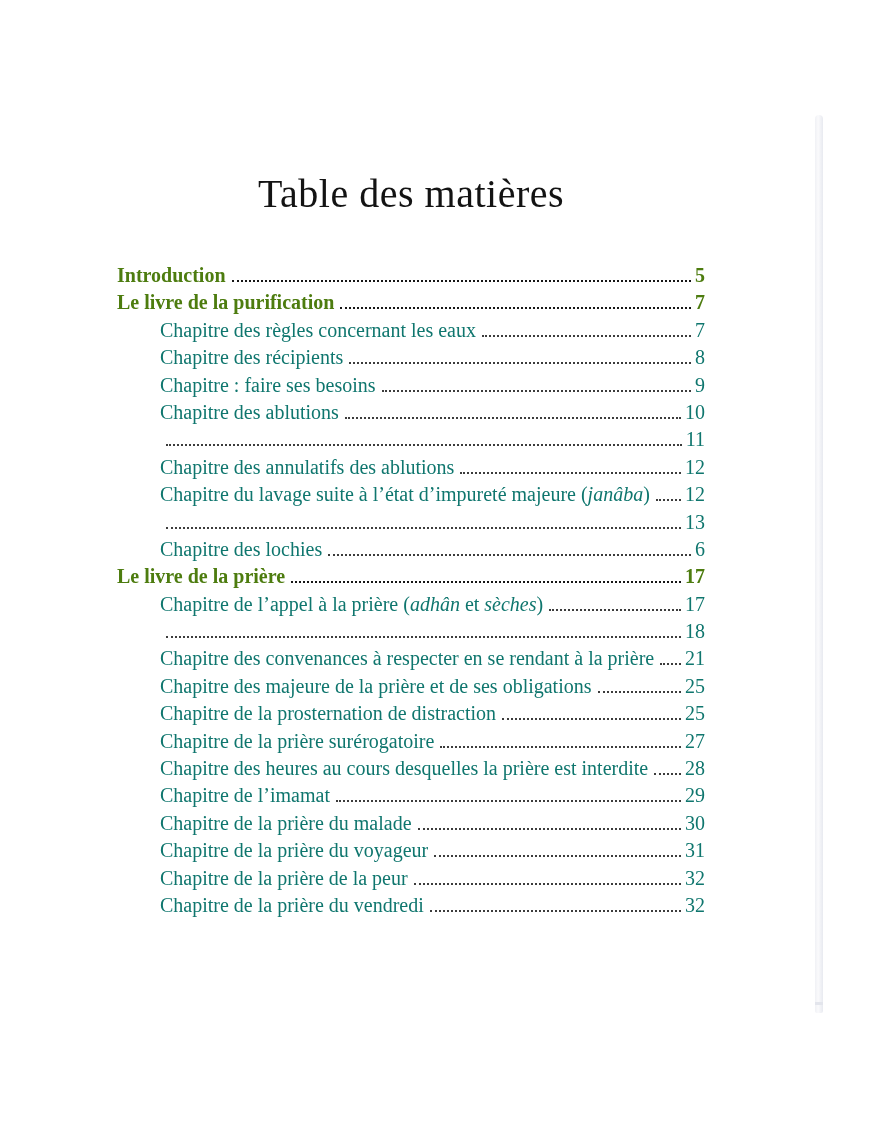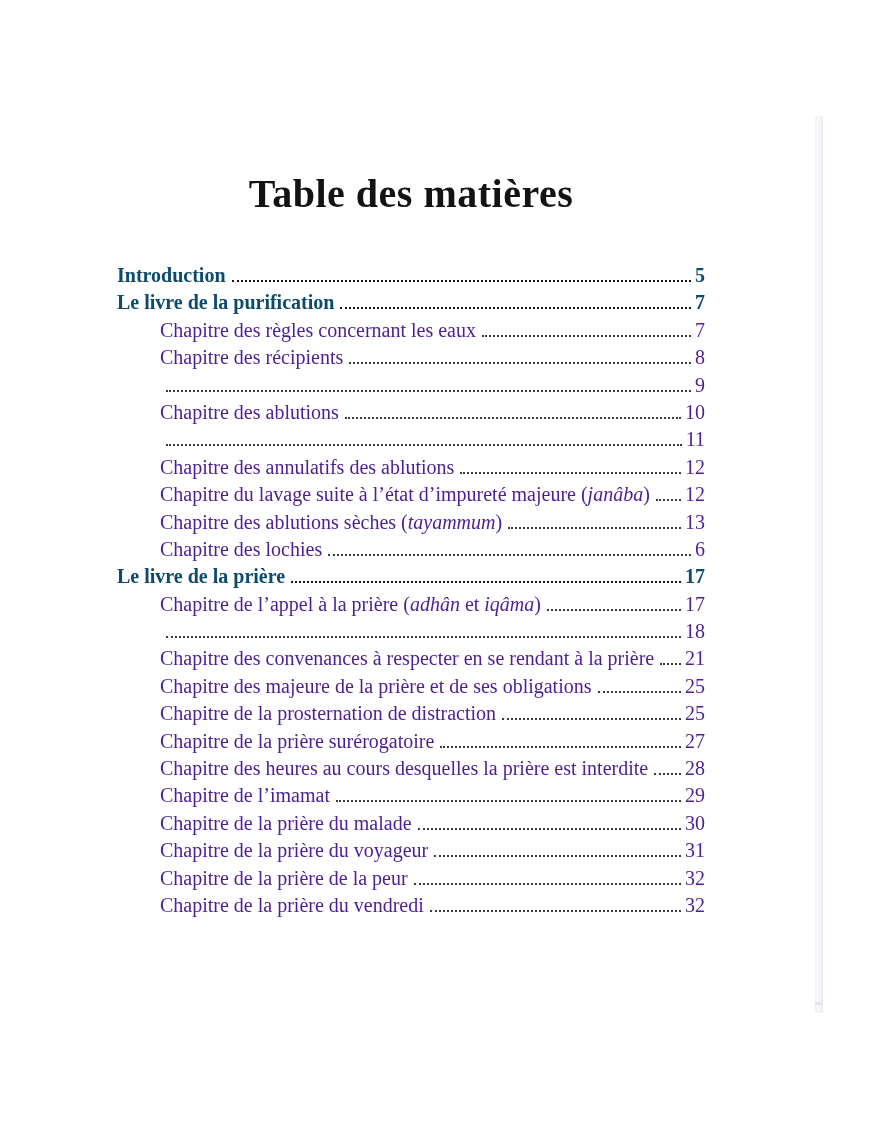--- a/index.html
+++ b/index.html
@@ -25,33 +25,33 @@
   .content {
     position:absolute;
     left:117px; top:172px;
     width:588px;
   }
   .title {
     margin:0;
     text-align:center;
     font-size:40px;
     line-height:44px;
-    font-weight:bold;
+    font-weight:normal;
     color:#131313;
     letter-spacing:0.5px;
   }
   .toc { margin-top:48px; }
   .row {
     display:flex;
     align-items:baseline;
     height:27.4px;
     font-size:20px;
-    color:#4c1d95;
+    color:#0f766e;
   }
-  .row.bold { font-weight:bold; color:#0c4a6e; }
+  .row.bold { font-weight:bold; color:#4d7c0f; }
   .row.indent { padding-left:43px; }
   .label { white-space:nowrap; }
   .it { font-style:italic;margin-top:8px; }
   .dots {
     flex:1;
     min-width:14px;
     height:0;
     margin:0 4px 0 6px;
     border-bottom:2.5px dotted #3c3c3c;
   }
@@ -80,20 +80,21 @@
           <span class="label"><span>Chapitre des règles concernant les eaux</span></span>
           <span class="dots"></span>
           <span class="num">7</span>
         </div>
         <div class="row indent">
           <span class="label"><span>Chapitre des récipients</span></span>
           <span class="dots"></span>
           <span class="num">8</span>
         </div>
         <div class="row indent">
+          <span class="label"><span>Chapitre : faire ses besoins</span></span>
           <span class="dots"></span>
           <span class="num">9</span>
         </div>
         <div class="row indent">
           <span class="label"><span>Chapitre des ablutions</span></span>
           <span class="dots"></span>
           <span class="num">10</span>
         </div>
         <div class="row indent">
           <span class="dots"></span>
@@ -103,36 +104,35 @@
           <span class="label"><span>Chapitre des annulatifs des ablutions</span></span>
           <span class="dots"></span>
           <span class="num">12</span>
         </div>
         <div class="row indent">
           <span class="label"><span>Chapitre du lavage suite à l’état d’impureté majeure (</span><span class="it">janâba</span><span>)</span></span>
           <span class="dots"></span>
           <span class="num">12</span>
         </div>
         <div class="row indent">
-          <span class="label"><span>Chapitre des ablutions sèches (</span><span class="it">tayammum</span><span>)</span></span>
           <span class="dots"></span>
           <span class="num">13</span>
         </div>
         <div class="row indent">
           <span class="label"><span>Chapitre des lochies</span></span>
           <span class="dots"></span>
           <span class="num">6</span>
         </div>
         <div class="row bold">
           <span class="label"><span>Le livre de la prière</span></span>
           <span class="dots"></span>
           <span class="num">17</span>
         </div>
         <div class="row indent">
-          <span class="label"><span>Chapitre de l’appel à la prière (</span><span class="it">adhân</span><span> et </span><span class="it">iqâma</span><span>)</span></span>
+          <span class="label"><span>Chapitre de l’appel à la prière (</span><span class="it">adhân</span><span> et </span><span class="it">sèches</span><span>)</span></span>
           <span class="dots"></span>
           <span class="num">17</span>
         </div>
         <div class="row indent">
           <span class="dots"></span>
           <span class="num">18</span>
         </div>
         <div class="row indent">
           <span class="label"><span>Chapitre des convenances à respecter en se rendant à la prière</span></span>
           <span class="dots"></span>

